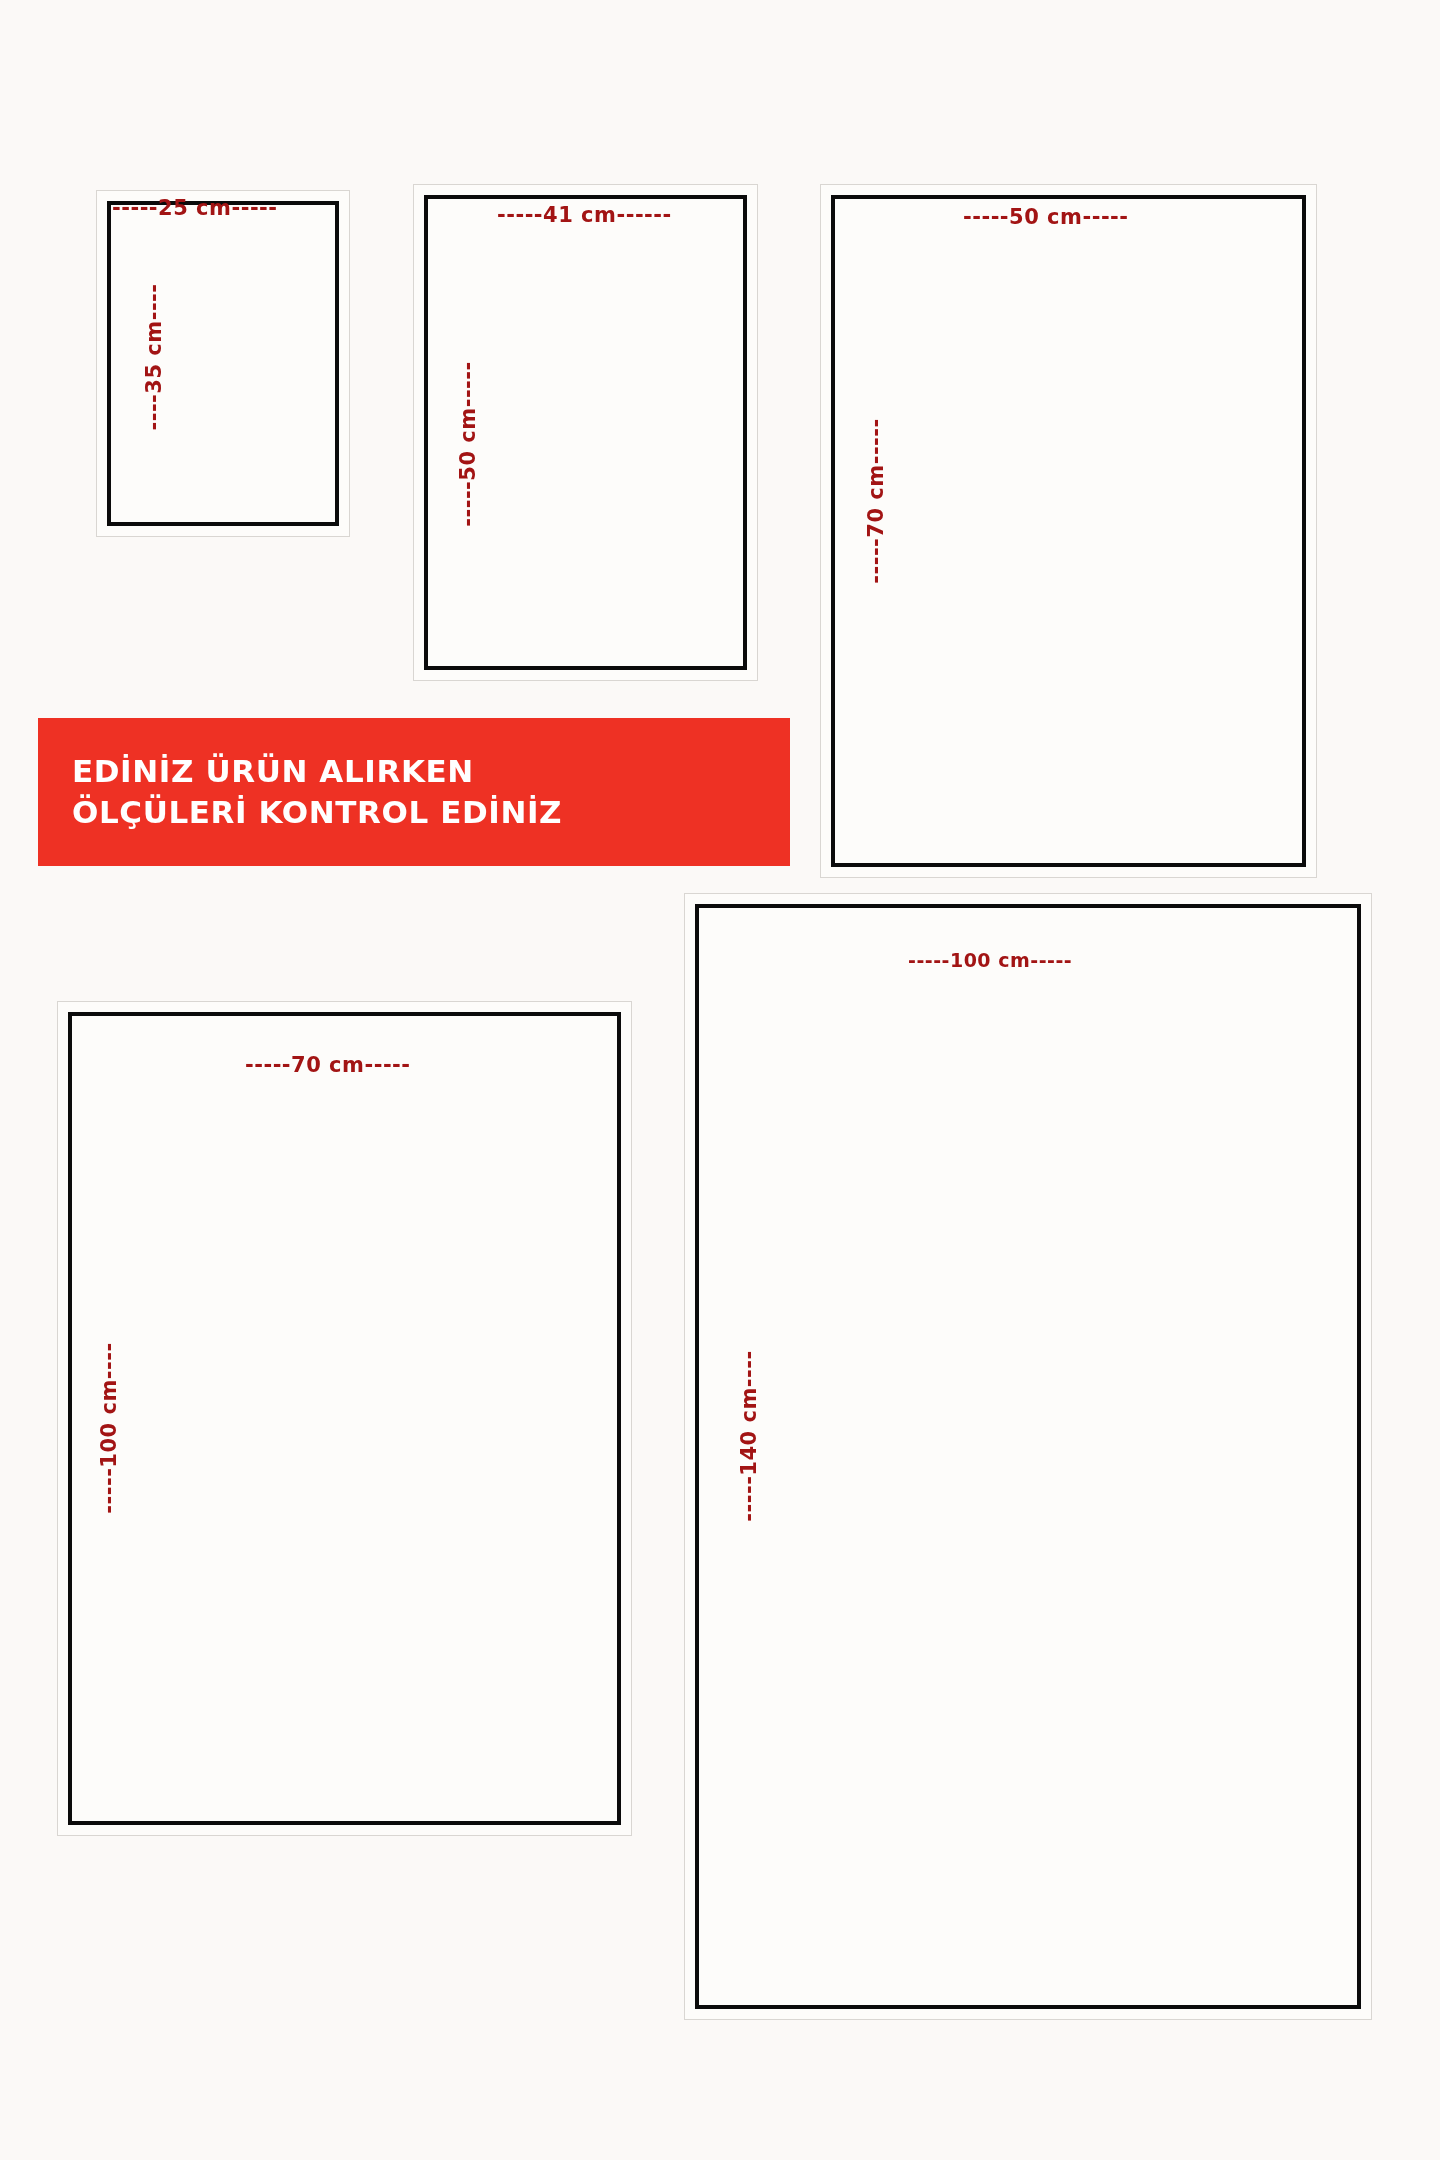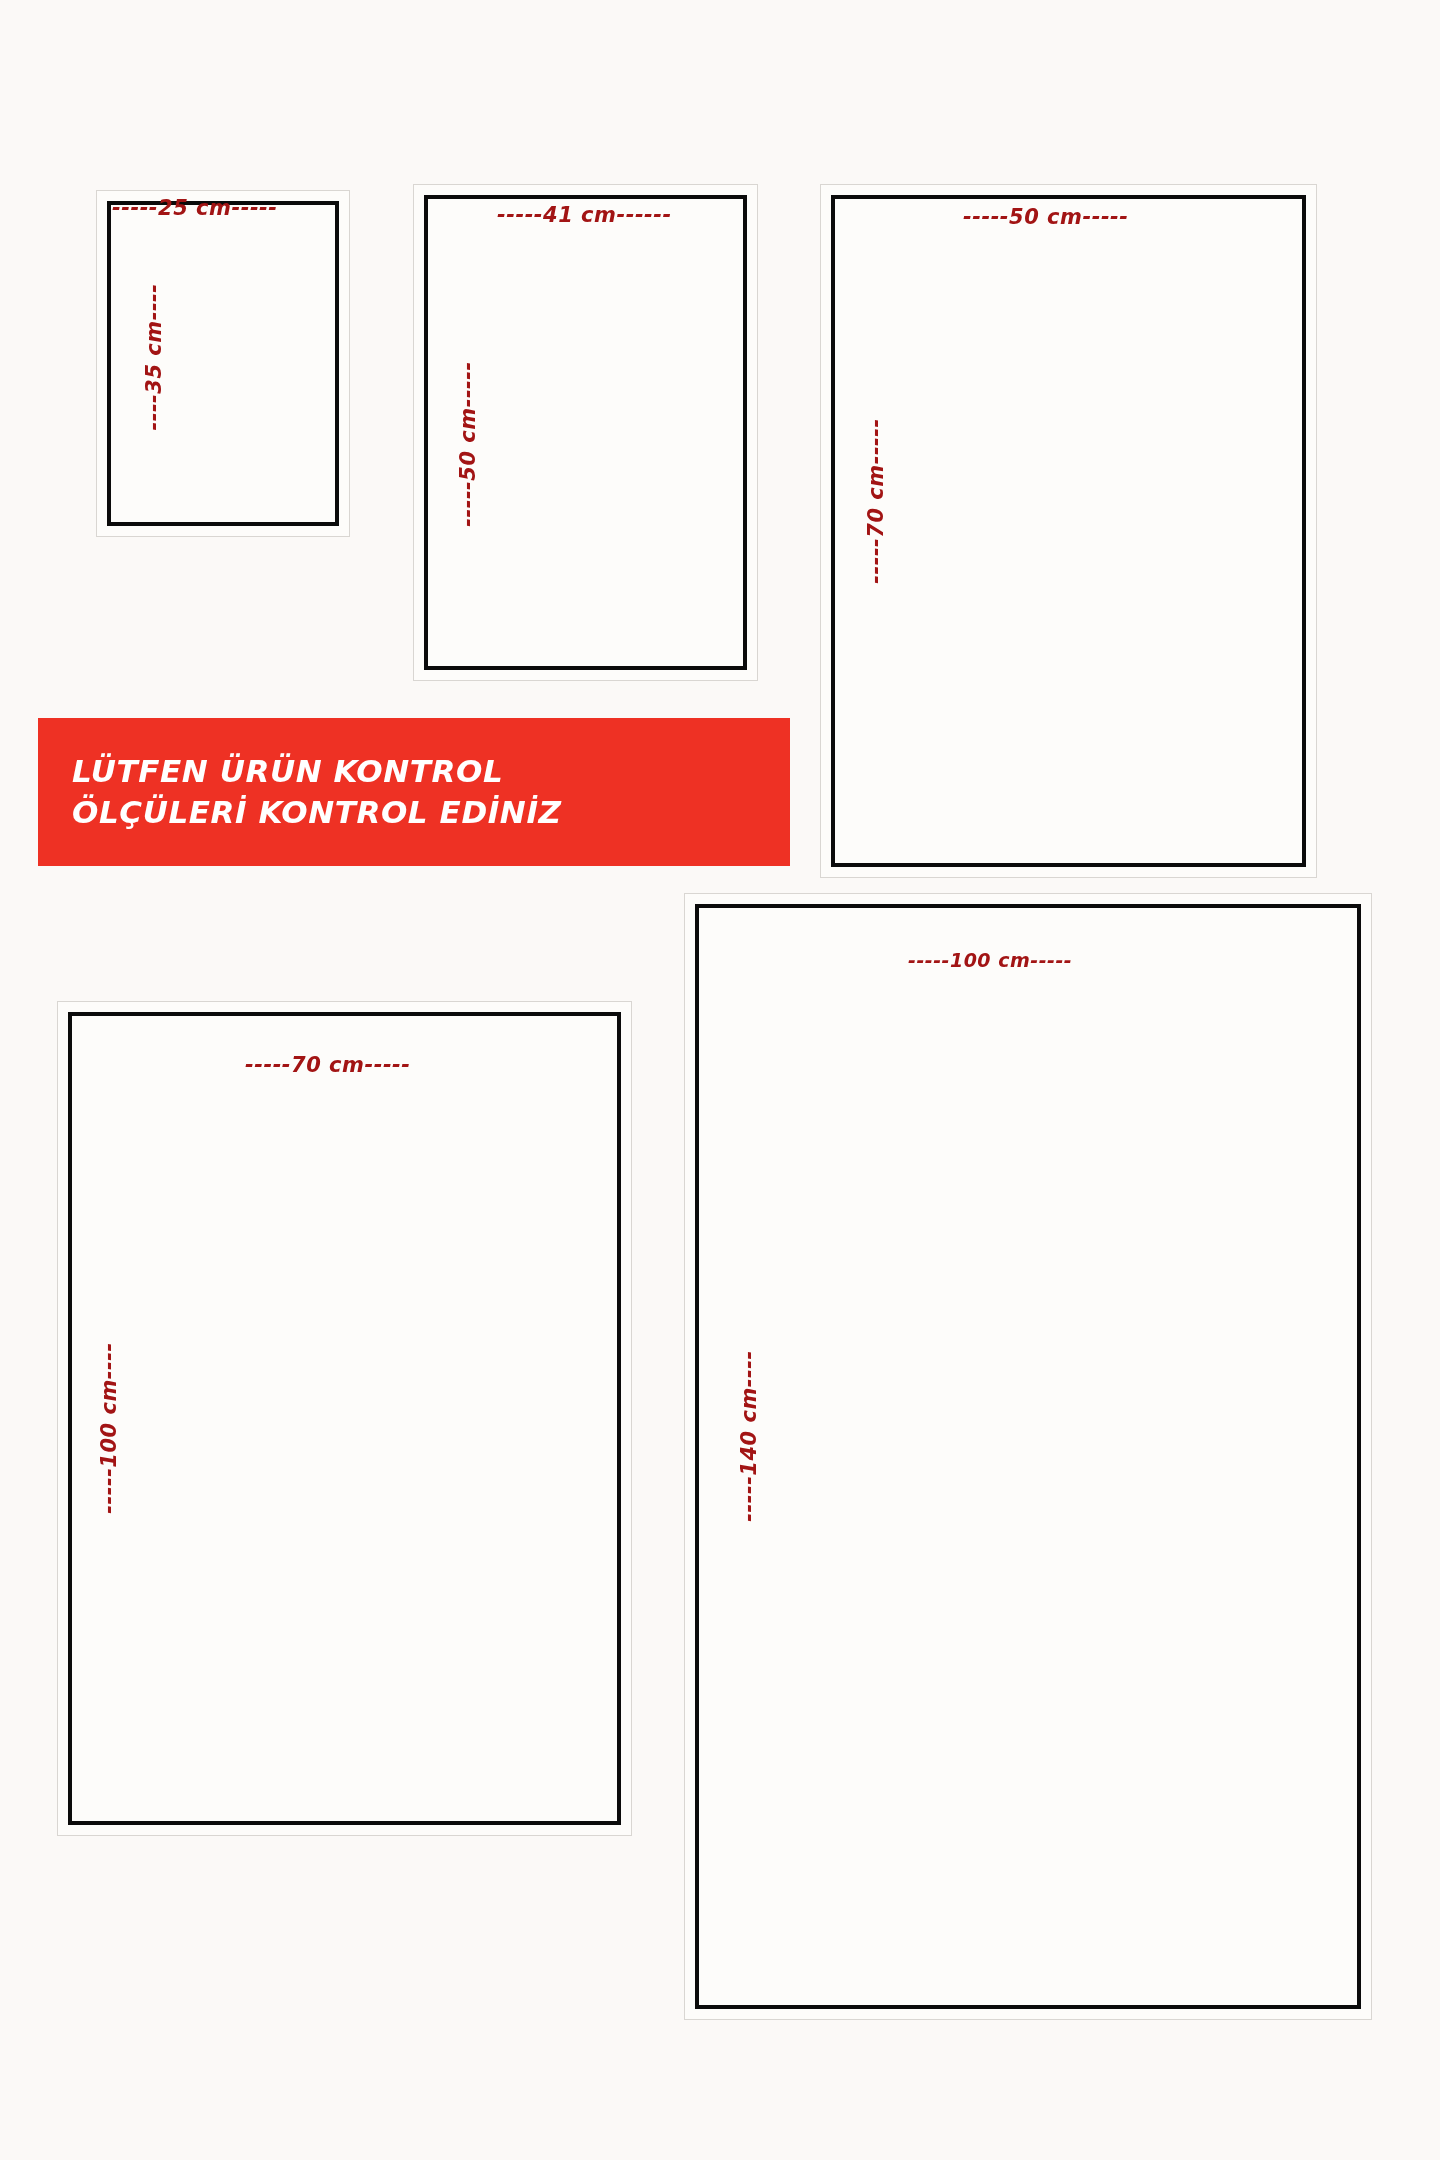--- a/index.html
+++ b/index.html
@@ -15,21 +15,20 @@
     overflow: hidden;
   }
 
   #canvas {
     position: absolute;
     left: 0;
     top: 0;
     width: 1440px;
     height: 2160px;
     background: #fbf9f7;
-    font-style: italic;
   }
 
   
   .frame {
     position: absolute;
     background: #fdfcfa;
     border: 1px solid #d9d6d2;
     box-sizing: border-box;
   }
   .frame .inner {
@@ -93,21 +92,21 @@
   <div class="dim" style="left:497px; top:203px; font-size:21px;">-----41 cm------</div>
   <div class="dim vert" style="left:353px; top:432px; width:230px; text-align:center; font-size:21px;">-----50 cm-----</div>
 
   <div class="frame" style="left:820px; top:184px; width:497px; height:694px;">
     <div class="inner"></div>
   </div>
   <div class="dim" style="left:963px; top:205px; font-size:21px;">-----50 cm-----</div>
   <div class="dim vert" style="left:761px; top:489px; width:230px; text-align:center; font-size:21px;">-----70 cm-----</div>
 
   <div id="warning-banner" style="left:38px; top:718px; width:752px; height:148px;">
-    <div class="line">LÜTFEN ÜRÜN KONTROL</div>
+    <div class="line">EDİNİZ ÜRÜN ALIRKEN</div>
     <div class="line">ÖLÇÜLERİ KONTROL EDİNİZ</div>
   </div>
 
   <div class="frame" style="left:57px; top:1001px; width:575px; height:835px;">
     <div class="inner"></div>
   </div>
   <div class="dim" style="left:245px; top:1053px; font-size:21px;">-----70 cm-----</div>
   <div class="dim vert" style="left:-6px; top:1416px; width:230px; text-align:center; font-size:21px;">-----100 cm----</div>
 
   <div class="frame" style="left:684px; top:893px; width:688px; height:1127px;">

